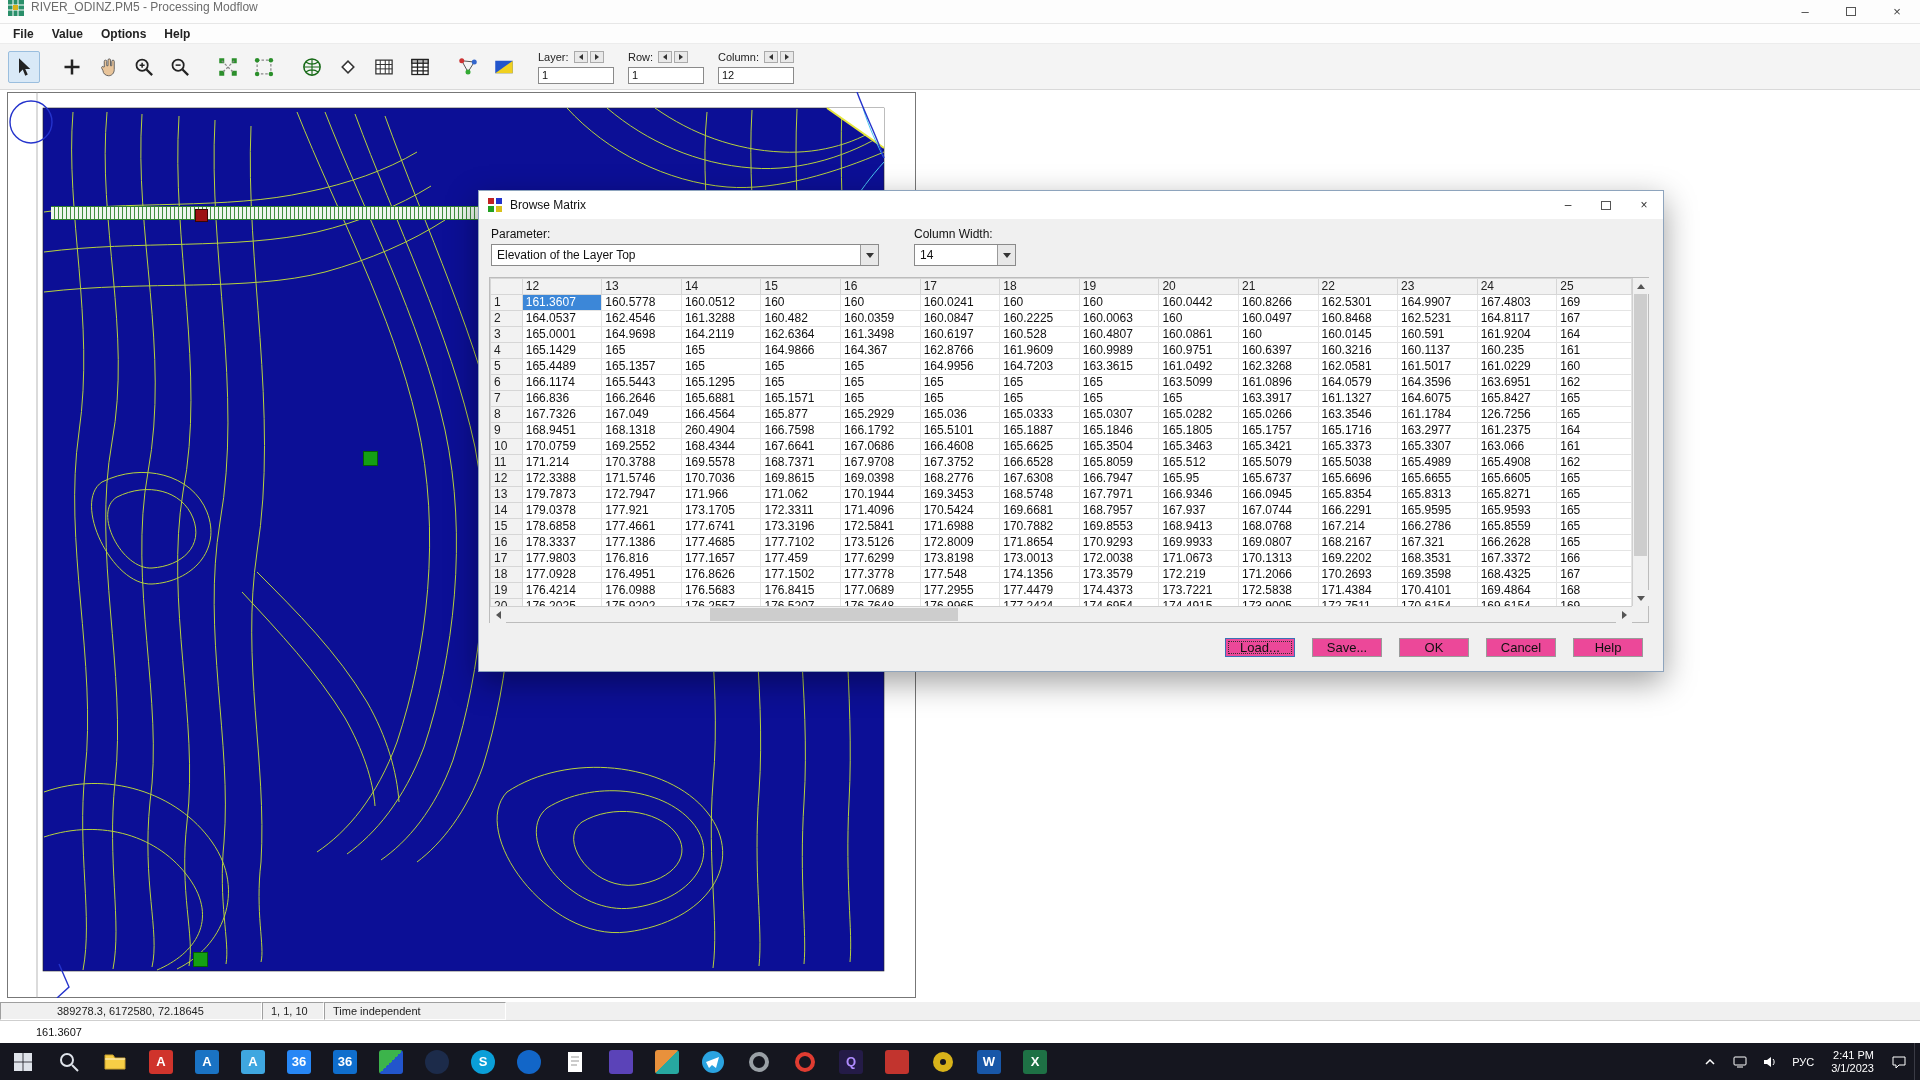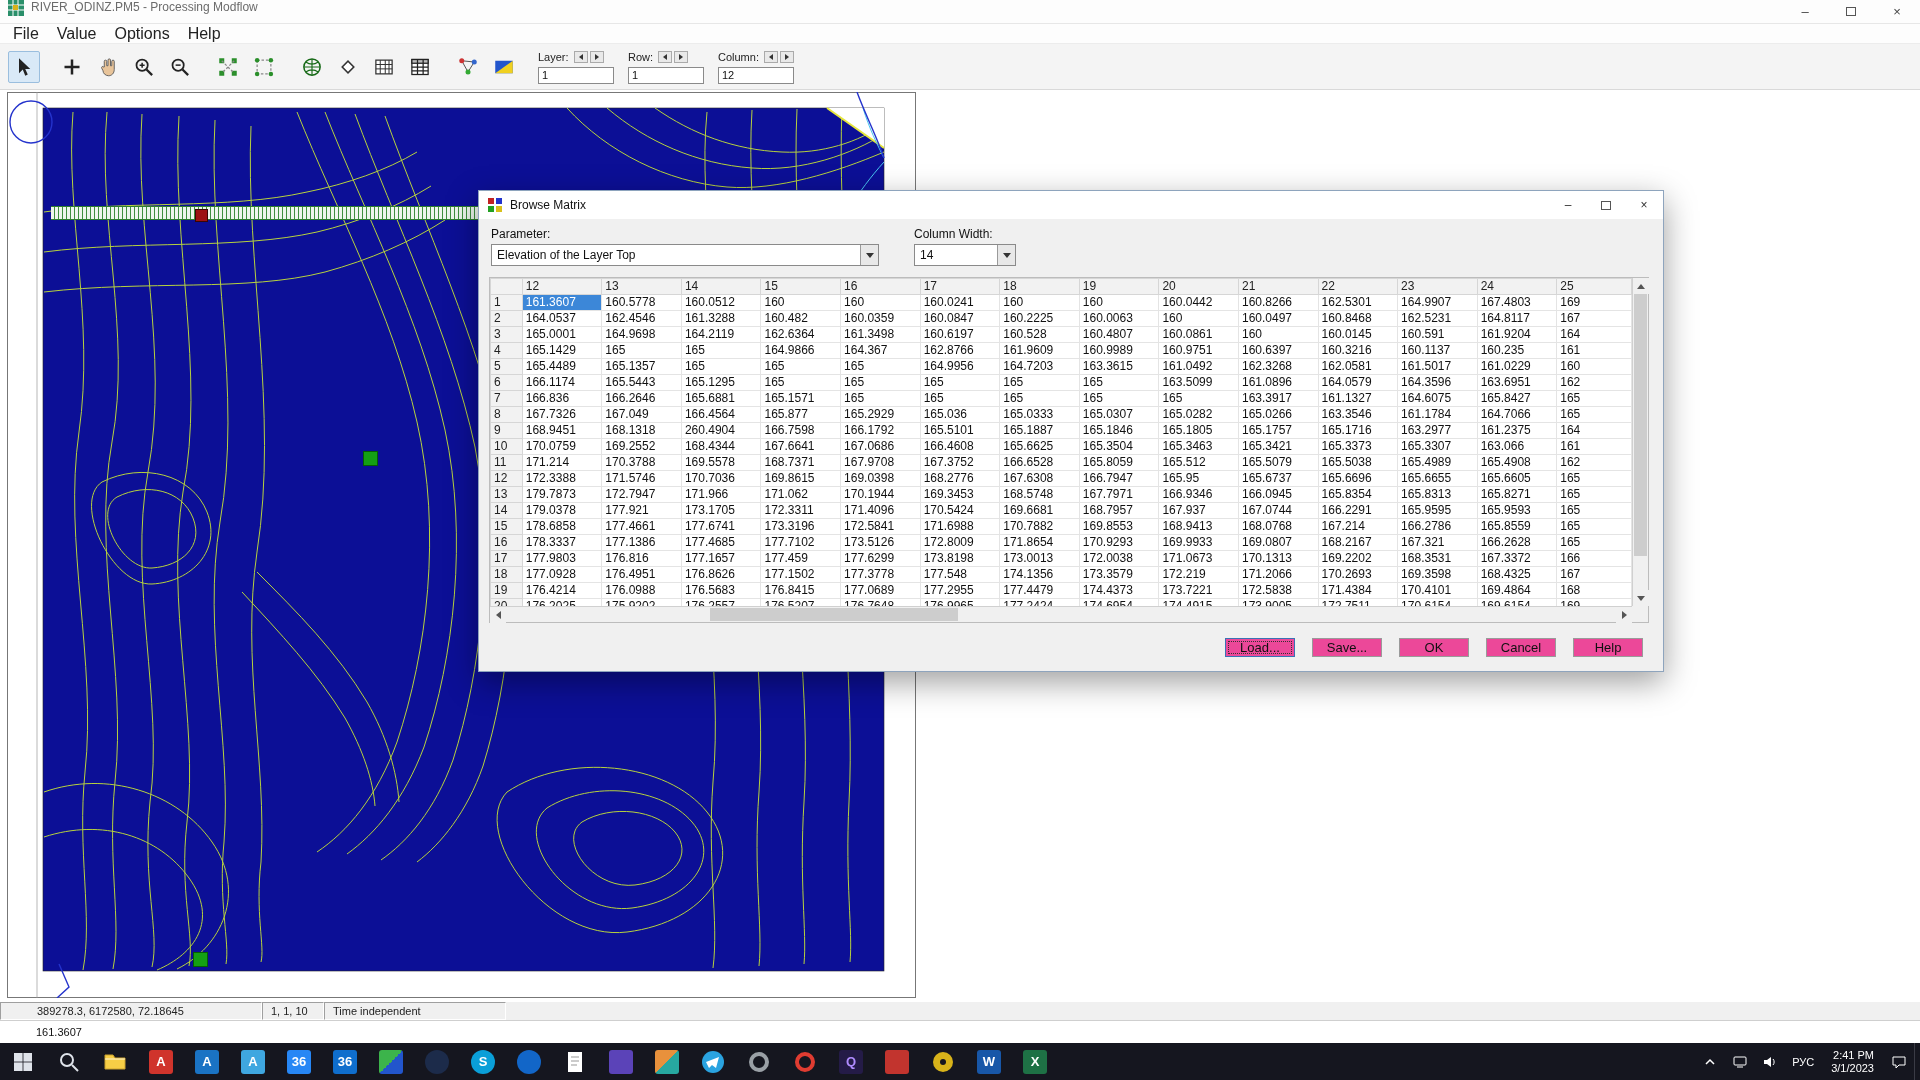--- a/index.html
+++ b/index.html
@@ -7,21 +7,21 @@
   body{position:relative;}
 
   
   .titlebar{position:absolute;top:0;left:0;right:0;height:24px;background:#fdfdfd;border-bottom:1px solid #e7e7e7;display:flex;align-items:flex-start;z-index:5;}
   .titlebar .app-ico{width:16px;height:16px;margin:0 7px 0 8px;}
   .titlebar .title{font-size:12px;color:#6b6b6b;}
   .win-ctrls{margin-left:auto;display:flex;height:100%;}
   .win-btn{width:46px;height:100%;display:flex;align-items:center;justify-content:center;font-size:13px;color:#444;}
   .max-glyph{display:inline-block;width:10px;height:9px;border:1px solid #555;}
   .menubar{position:absolute;top:24px;left:0;right:0;height:20px;background:#fdfdfd;border-bottom:1px solid #ececec;display:flex;align-items:center;padding-left:4px;z-index:5;}
-  .menu-item{font-size:16px;color:#222;padding:2px 9px;}
+  .menu-item{font-size:12px;color:#222;padding:2px 9px;font-weight:bold;}
   .toolbar{position:absolute;top:44px;left:0;right:0;height:46px;background:#f4f4f4;border-bottom:1px solid #d9d9d9;display:flex;align-items:center;padding-left:6px;z-index:5;}
   .toolbar-icons{display:flex;align-items:center;}
   .tool-btn{width:32px;height:32px;margin:0 2px;border:1px solid transparent;border-radius:2px;display:flex;align-items:center;justify-content:center;background:#f4f4f4;}
   .tool-btn svg{width:20px;height:20px;}
   .tool-btn.pressed{background:#d9e9f7;border:1px solid #9abede;}
   .tool-btn.gap{margin-left:14px;}
   .toolbar-fields{display:flex;align-items:flex-start;margin-left:16px;gap:14px;}
   .tb-field{display:flex;flex-direction:column;}
   .tb-field-top{display:flex;align-items:center;gap:2px;height:15px;}
   .tb-label{font-size:11px;color:#222;margin-right:3px;}
@@ -33,21 +33,21 @@
   .map-page svg{position:absolute;left:0;top:0;}
   .hatch-strip{position:absolute;left:44px;top:114px;width:839px;height:14px;background:repeating-linear-gradient(90deg,#eef6ee 0 3px,#3f8f3f 3px 4px);border-top:1px solid #2f7f2f;border-bottom:1px solid #2f7f2f;z-index:2;}
   .marker{position:absolute;z-index:3;}
   .marker.red{left:188px;top:117px;width:13px;height:13px;background:#9c1212;border:1px solid #3a0505;}
   .marker.g1{left:356px;top:359px;width:15px;height:15px;background:#14a014;border:1px solid #045e04;}
   .marker.g2{left:186px;top:860px;width:15px;height:15px;background:#14a014;border:1px solid #045e04;}
 
   
   .statusbar{position:absolute;left:0;right:0;top:1002px;height:18px;background:#f0f0f0;display:flex;font-size:11px;color:#222;z-index:5;}
   .status-panel{height:100%;border:1px solid;border-color:#9f9f9f #ffffff #ffffff #9f9f9f;padding:2px 8px;white-space:nowrap;overflow:hidden;}
-  .status-panel:nth-child(1){width:262px;padding-left:36px;}
+  .status-panel:nth-child(1){width:262px;padding-left:56px;}
   .status-panel:nth-child(2){width:62px;}
   .status-panel:nth-child(3){width:182px;}
   .status-panel.grow{flex:1;}
   .value-bar{position:absolute;left:0;right:0;top:1020px;height:23px;background:#fff;border-top:1px solid #cfcfcf;display:flex;align-items:center;padding-left:36px;font-size:11px;color:#111;z-index:5;}
 
   
   .dialog{position:absolute;left:478px;top:190px;width:1186px;height:482px;background:#f0f0f0;border:1px solid #8ea4bd;box-shadow:0 10px 30px rgba(0,0,0,.38);z-index:10;}
   .dlg-titlebar{height:28px;background:#fff;display:flex;align-items:center;padding-left:8px;}
   .dlg-titlebar .dlg-ico{width:16px;height:16px;margin-right:7px;}
   .dlg-title{font-size:12px;color:#111;}
@@ -505,21 +505,21 @@
               <td>166.4564</td>
               <td>165.877</td>
               <td>165.2929</td>
               <td>165.036</td>
               <td>165.0333</td>
               <td>165.0307</td>
               <td>165.0282</td>
               <td>165.0266</td>
               <td>163.3546</td>
               <td>161.1784</td>
-              <td>164.7066</td>
+              <td>126.7256</td>
               <td>165</td>
             </tr>
             <tr>
               <th>9</th>
               <td>168.9451</td>
               <td>168.1318</td>
               <td>260.4904</td>
               <td>166.7598</td>
               <td>166.1792</td>
               <td>165.5101</td>

